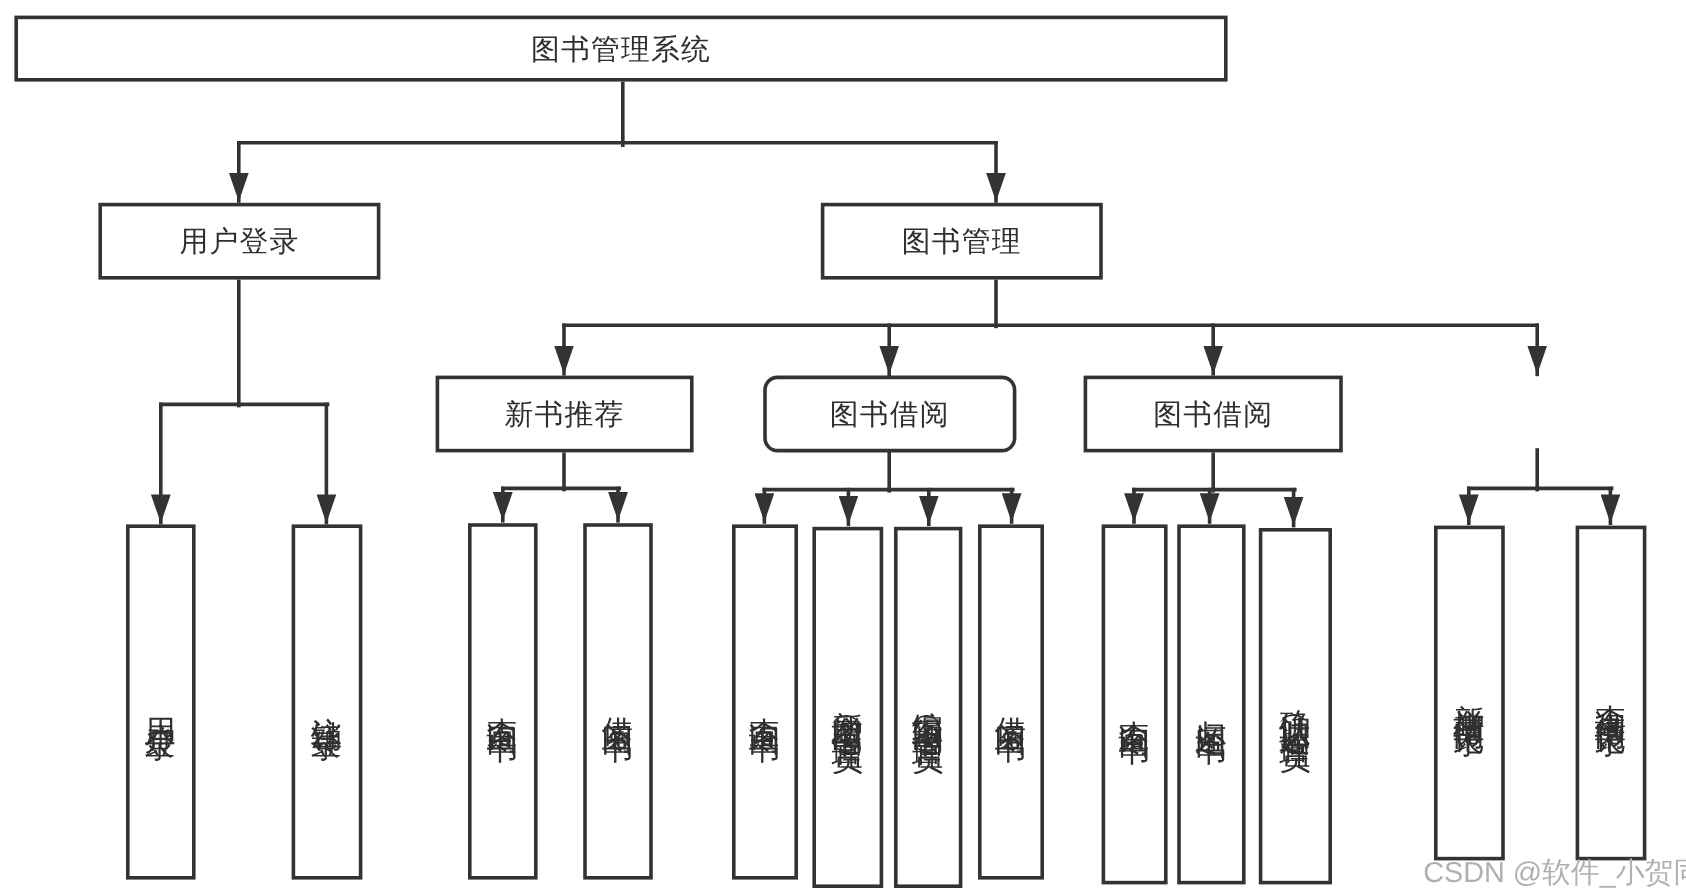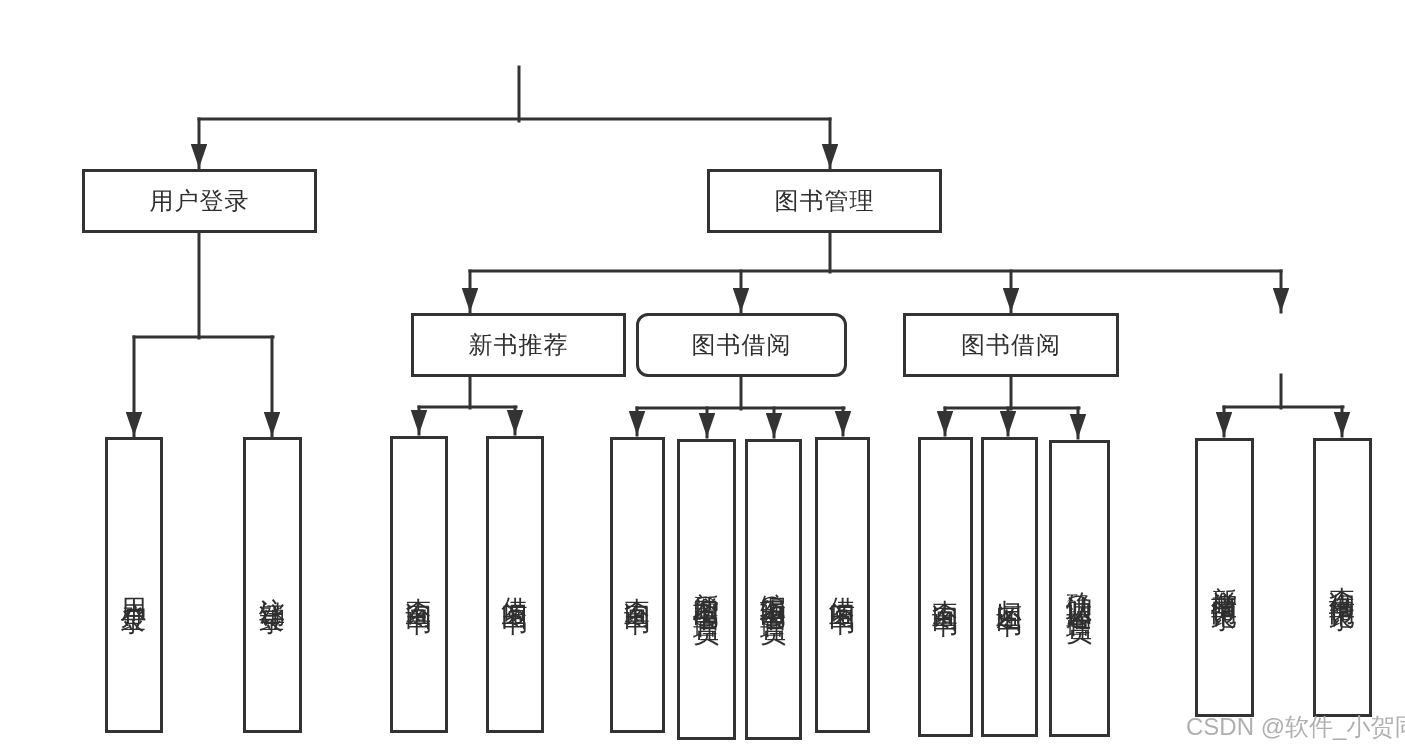--- a/index.html
+++ b/index.html
@@ -33,23 +33,23 @@
     writing-mode:vertical-lr;
     font-size:26px;
     letter-spacing:4px;
     line-height:1.0;
     white-space:normal;
   }
   
   .n-root{left:12px;top:13px;width:1011px;height:55px;}
   
   .n-login{left:82px;top:169px;width:235px;height:64px;}
-  .n-mgmt{left:707px;top:169px;width:235px;height:64px;}
+  .n-mgmt{left:684px;top:169px;width:235px;height:64px;}
   
-  .n-rec{left:363px;top:313px;width:215px;height:64px;margin-left:48px;}
+  .n-rec{left:363px;top:313px;width:215px;height:64px;}
   .n-borrow{left:636px;top:313px;width:211px;height:64px;border-radius:12px;}
   .n-current{left:903px;top:313px;width:216px;height:64px;}
   .n-records{left:1173px;top:313px;width:216px;height:64px;}
   
   .n-a{left:105px;top:437px;width:58px;height:296px;}
   .n-b{left:243px;top:437px;width:59px;height:296px;}
   .n-c{left:390px;top:436px;width:58px;height:297px;}
   .n-d{left:486px;top:436px;width:58px;height:297px;}
   .n-e{left:610px;top:437px;width:55px;height:296px;}
   .n-f{left:677px;top:439px;width:59px;height:301px;}
@@ -118,20 +118,21 @@
       <line x1="1008" y1="408" x2="1008" y2="435" marker-end="url(#arw)"></line>
       <line x1="1078" y1="408" x2="1078" y2="438" marker-end="url(#arw)"></line>
 
       <line x1="1281" y1="375" x2="1281" y2="408"></line>
       <line x1="1224" y1="407" x2="1343" y2="407"></line>
       <line x1="1224" y1="407" x2="1224" y2="436" marker-end="url(#arw)"></line>
       <line x1="1342" y1="407" x2="1342" y2="436" marker-end="url(#arw)"></line>
     </g>
   </svg>
 
+  <div class="node n-root">图书管理系统</div>
 
   <div class="node n-login">用户登录</div>
   <div class="node n-mgmt">图书管理</div>
 
   <div class="node n-rec">新书推荐</div>
   <div class="node n-borrow">图书借阅</div>
   <div class="node n-current">图书借阅</div>
 
   <div class="node vbox n-a">用户登录</div>
   <div class="node vbox n-b">注销登录</div>

